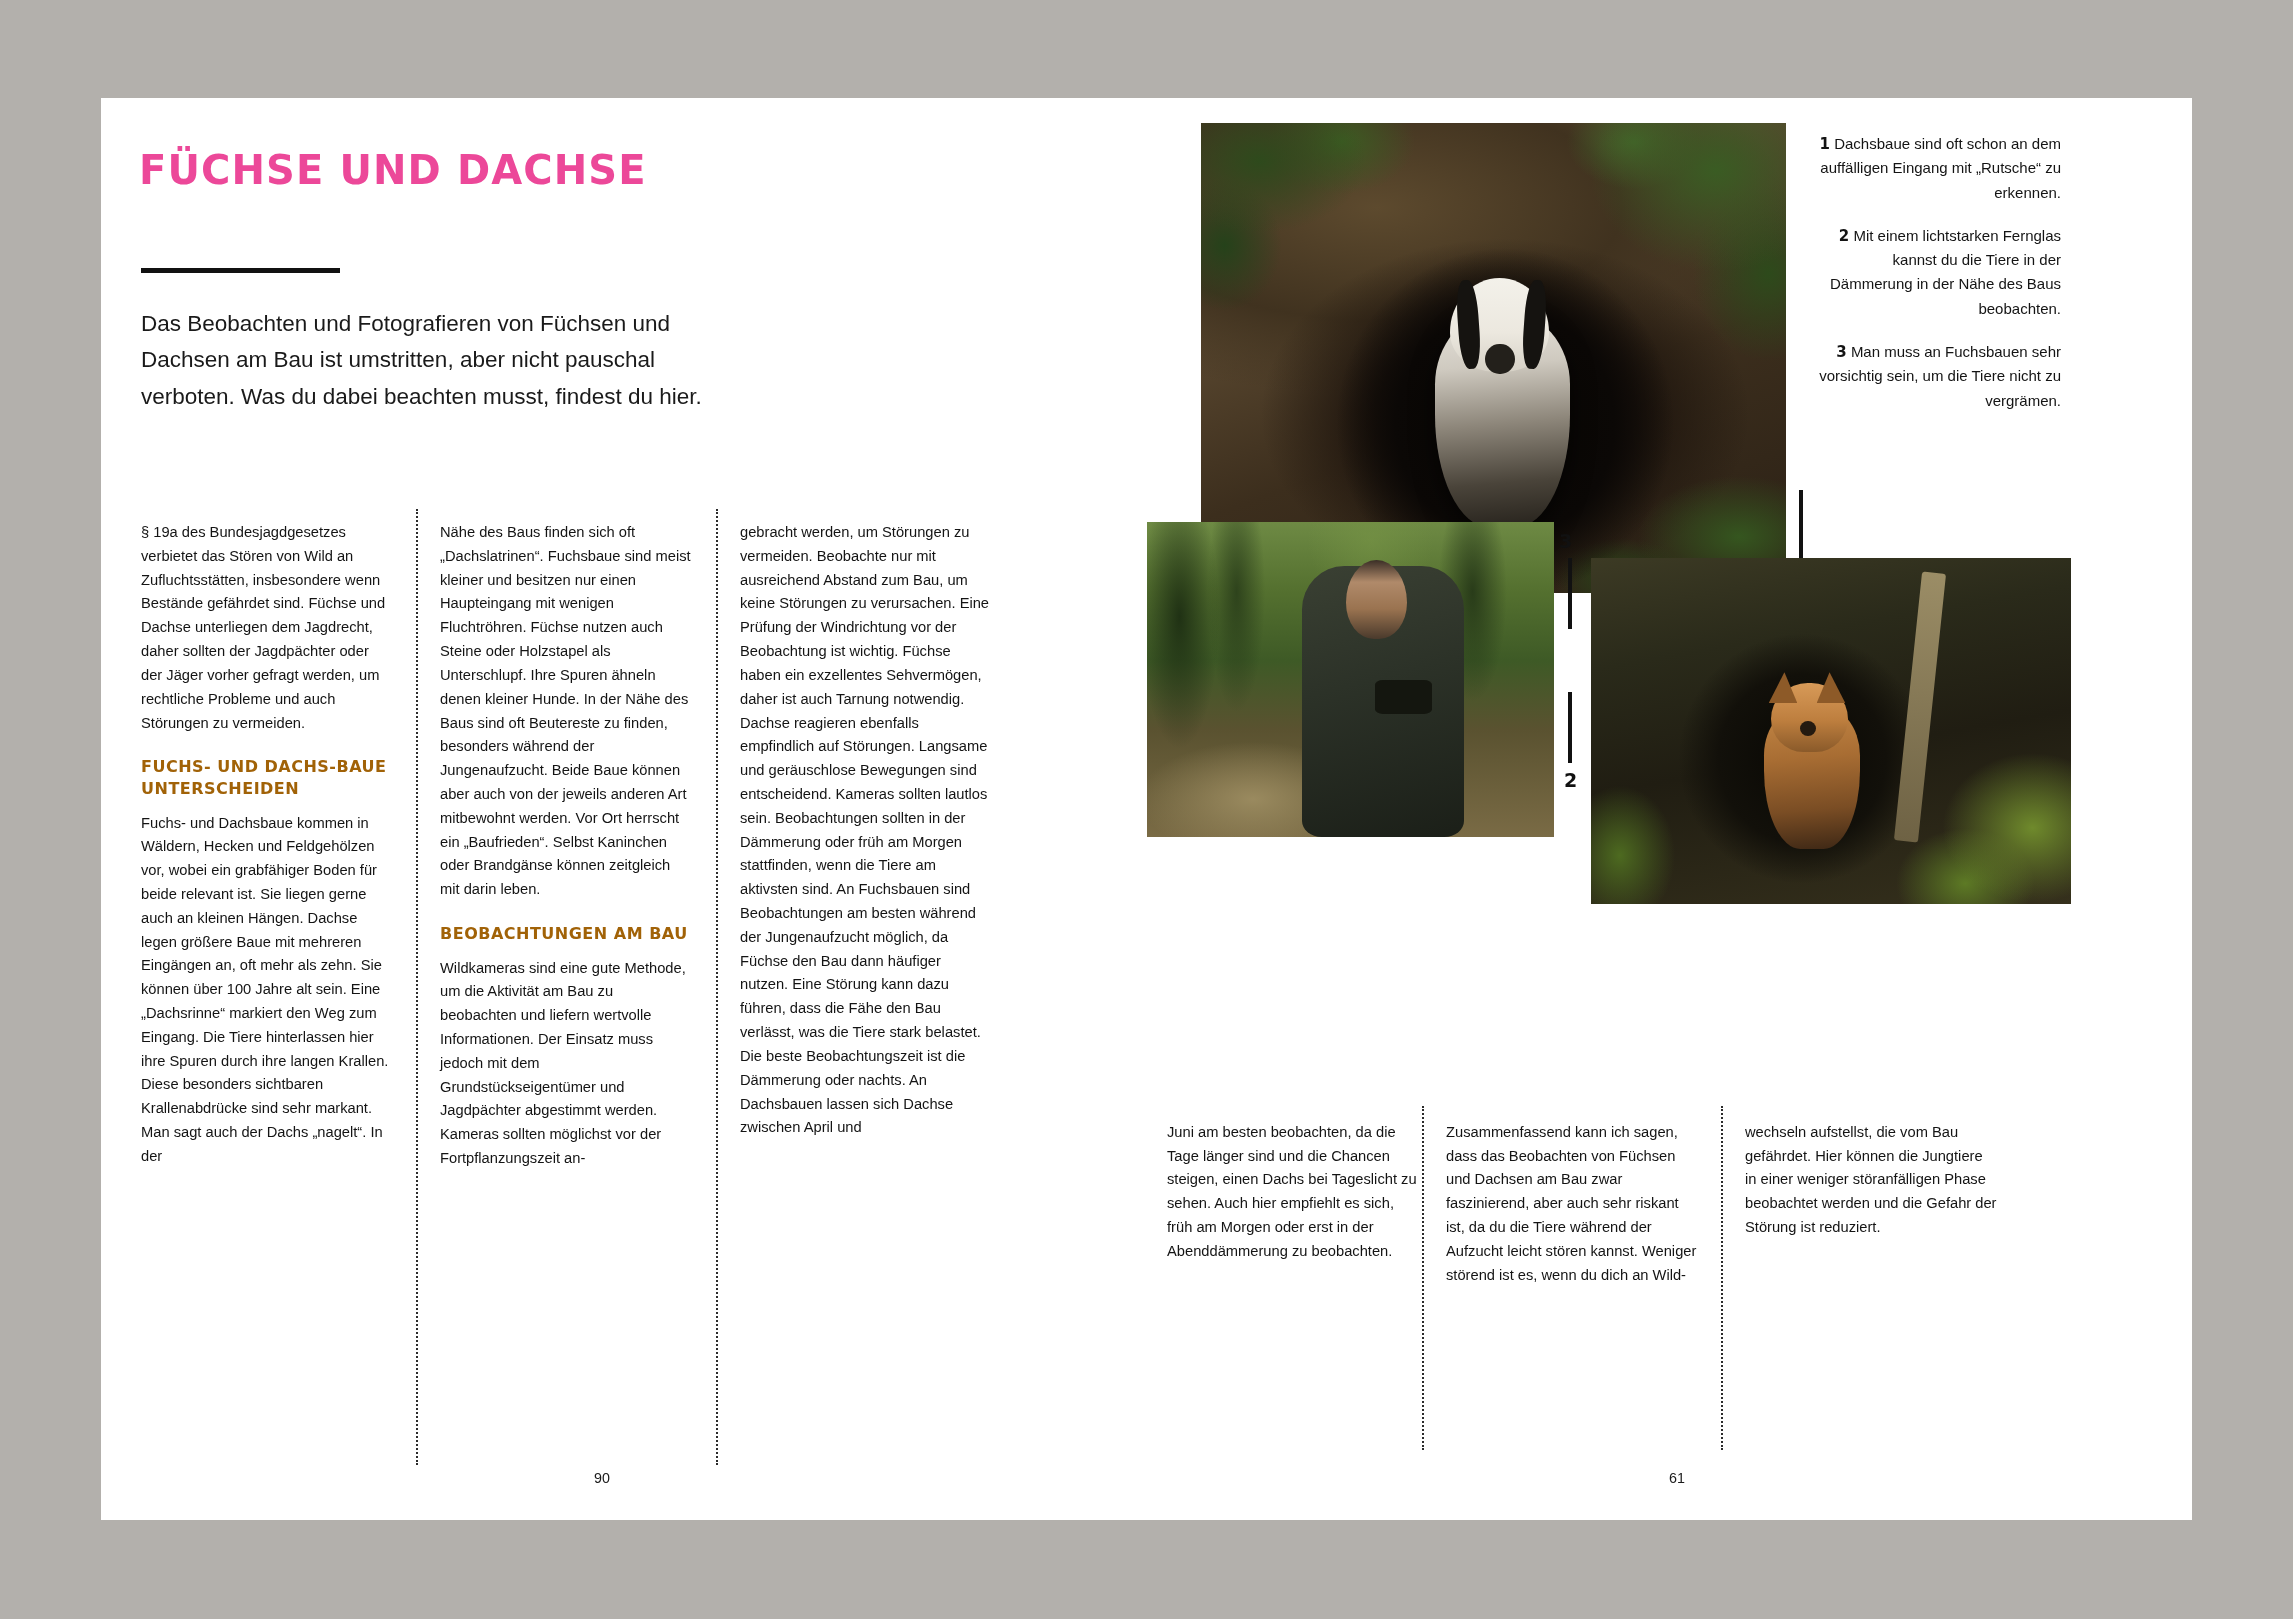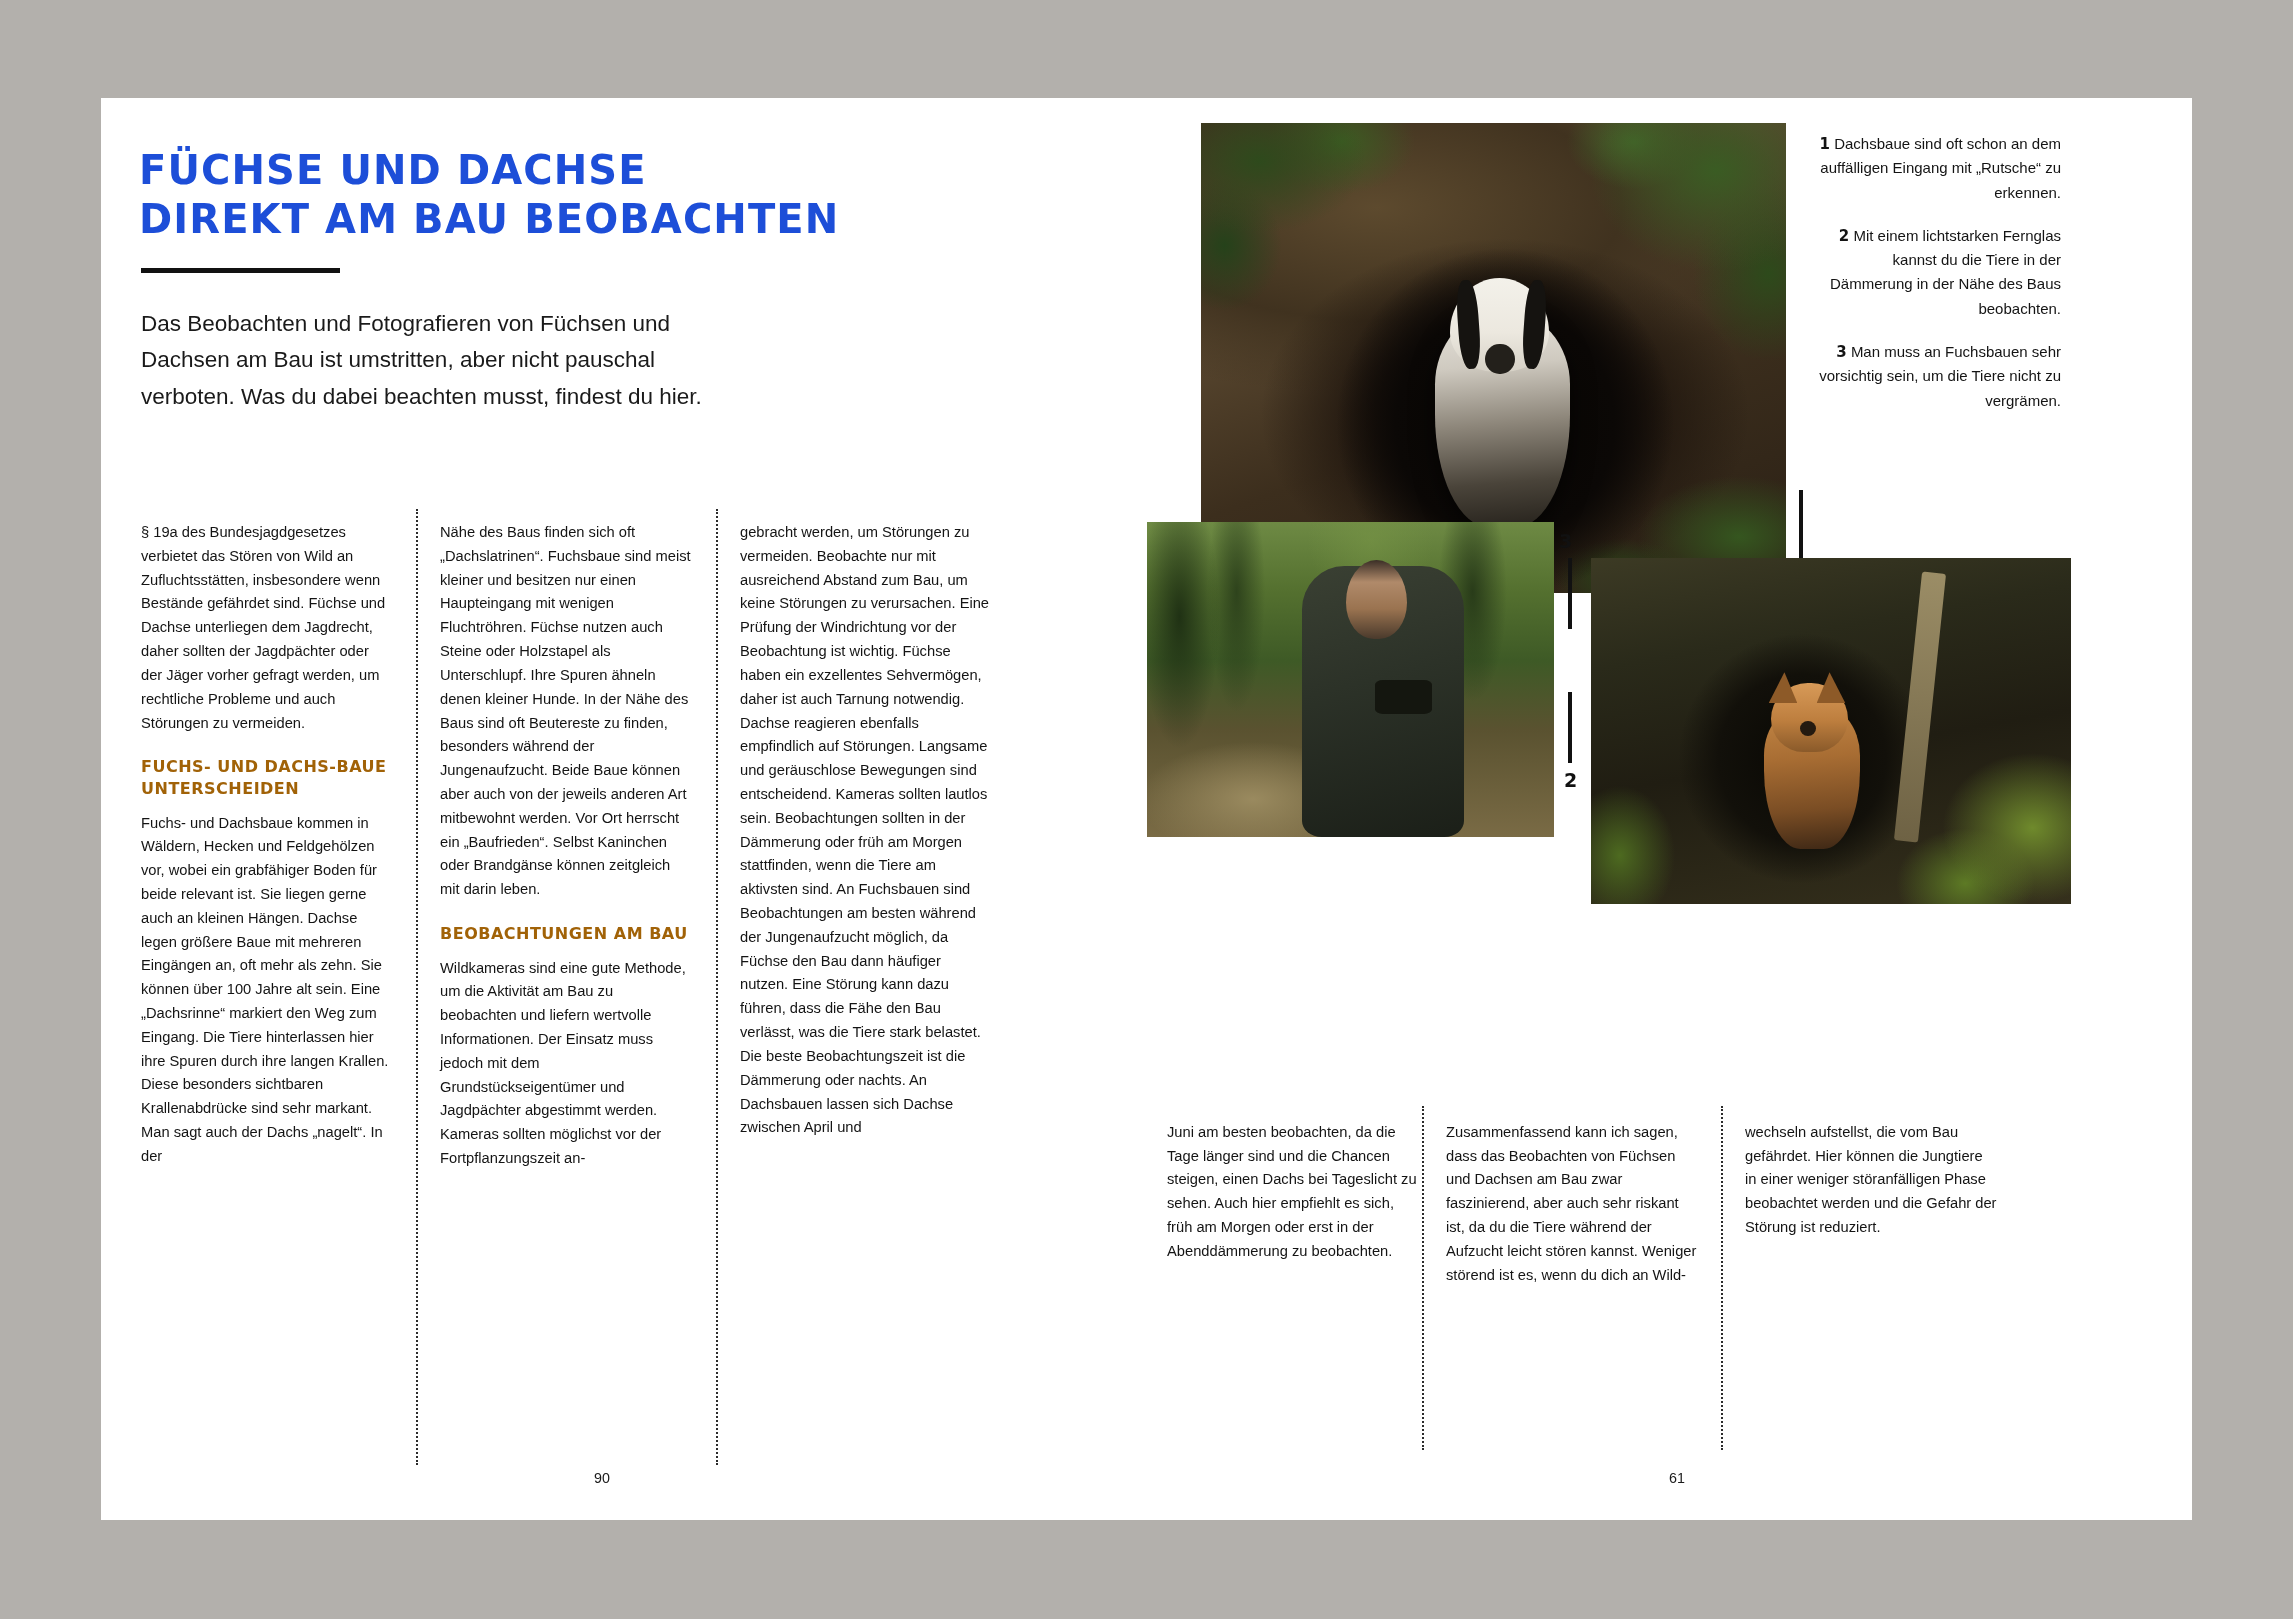--- a/index.html
+++ b/index.html
@@ -36,21 +36,21 @@
   .headline {
     position: absolute;
     left: 38px;
     top: 48px;
     width: 746px;
     font-family: "DejaVu Sans", sans-serif;
     font-weight: bold;
     font-size: 40px;
     line-height: 1.22;
     letter-spacing: 1.1px;
-    color: #1d4ed8;
+    color: #ec4899;
     text-transform: uppercase;
   }
   .headline .l2 { display: block; }
 
   .rule {
     position: absolute;
     left: 40px;
     top: 170px;
     width: 199px;
     height: 4.8px;
@@ -358,21 +358,20 @@
 </style>
 </head>
 <body>
 
 <div id="spread">
 
   <div class="page-left">
 
     <div class="headline">
       <span class="l1">FÜCHSE UND DACHSE</span>
-      <span class="l2">DIREKT AM BAU BEOBACHTEN</span>
     </div>
 
     <div class="rule"></div>
 
     <div class="standfirst">Das Beobachten und Fotografieren von Füchsen und Dachsen am Bau ist umstritten, aber nicht pauschal verboten. Was du dabei beachten musst, findest du hier.</div>
 
     <div class="colwrap" style="left:40px; width:252px;">
       <div class="col" style="left:0;">
         <p>§ 19a des Bundesjagdgesetzes verbietet das Stören von Wild an Zufluchtsstätten, insbesondere wenn Bestände gefährdet sind. Füchse und Dachse unterliegen dem Jagdrecht, daher sollten der Jagdpächter oder der Jäger vorher gefragt werden, um rechtliche Probleme und auch Störungen zu vermeiden.</p>
         <div class="sub">FUCHS- UND DACHS-BAUE UNTERSCHEIDEN</div>

